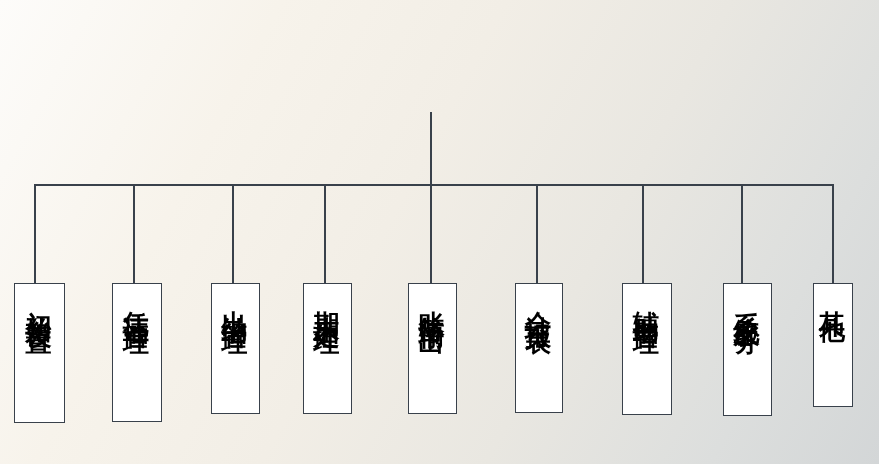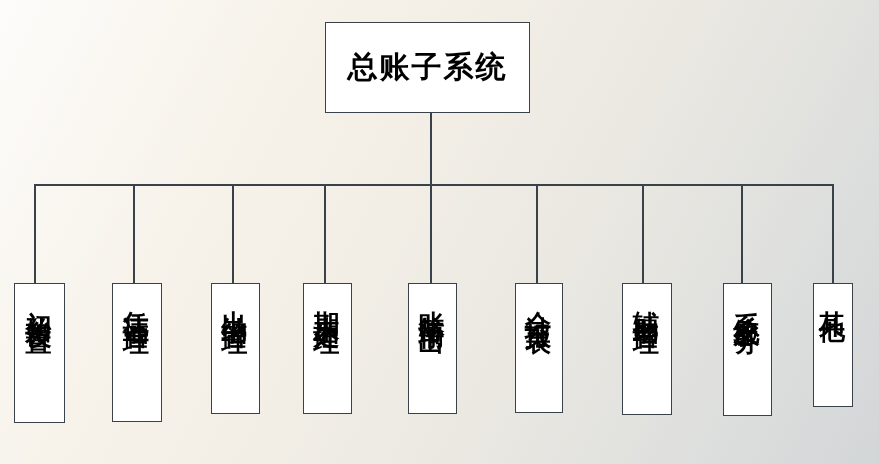--- a/index.html
+++ b/index.html
@@ -84,23 +84,20 @@
   .d9 { left: 832px; top: 184px; height: 99px; }
 
   .root-drop { left: 430px; top: 112px; height: 73px; }
   .bus { left: 34px; top: 184px; width: 799px; }
 </style>
 </head>
 <body>
 
 <div class="canvas">
 
-  <div class="node root-node">
-    <span class="root-label">总账子系统</span>
-  </div>
 
   <div class="line vline root-drop"></div>
   <div class="line hline bus"></div>
   <div class="line vline d1"></div>
   <div class="line vline d2"></div>
   <div class="line vline d3"></div>
   <div class="line vline d4"></div>
   <div class="line vline d5"></div>
   <div class="line vline d6"></div>
   <div class="line vline d7"></div>

